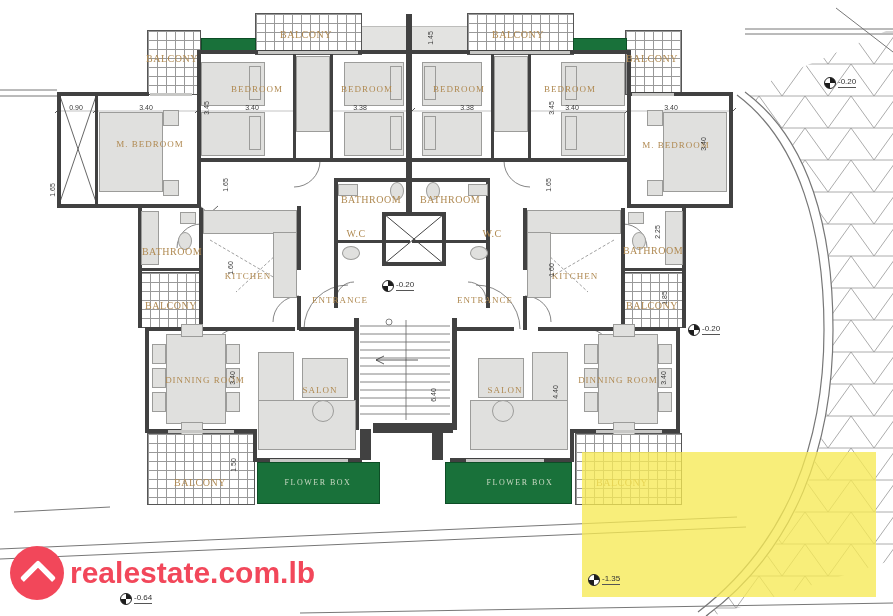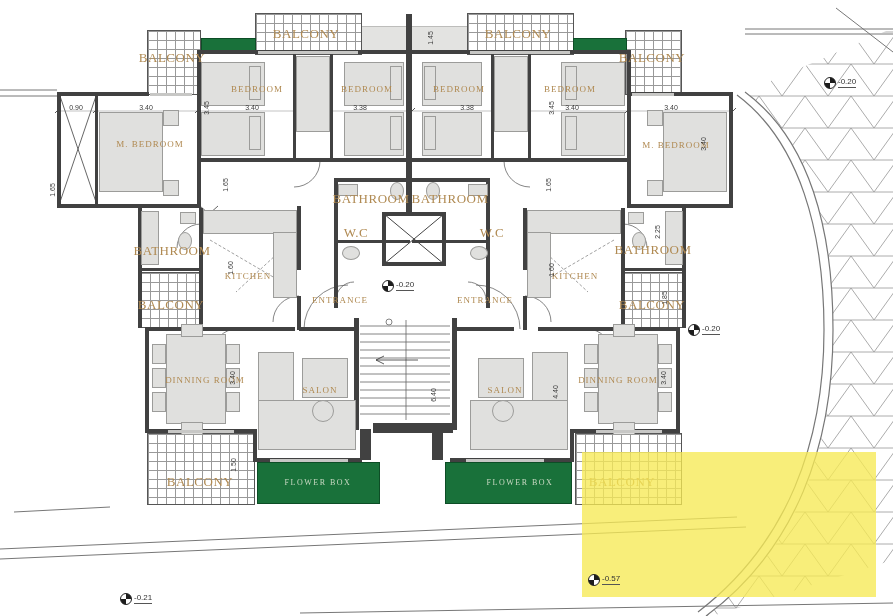--- a/index.html
+++ b/index.html
@@ -12,21 +12,21 @@
     background-image:linear-gradient(#999 1px,transparent 1px),
                      linear-gradient(90deg,#999 1px,transparent 1px);
     background-size:9px 9px}
   .green{background:#19713a;border:1px solid #0d4d26;z-index:2}
   .f{background:#e0e0de;border:1px solid #9c9c9a;z-index:2}
   .round{border-radius:50%}
   .slab{background:#e3e3e1;border:1px solid #bdbdbb;z-index:1}
   svg.base{position:absolute;left:0;top:0;z-index:1}
   .lbl{position:absolute;z-index:3;font-family:"Liberation Serif",serif;color:#b08a52;
        font-size:9px;letter-spacing:1px;white-space:nowrap;transform:translate(-50%,-50%)}
-  .lbl.s{font-size:13px;letter-spacing:.5px}
+  .lbl.s{font-size:10px;letter-spacing:.5px}
   .lbl.fb{color:#c9d9c3;font-size:8px;letter-spacing:1.5px}
   .dim{position:absolute;z-index:3;color:#3a3a3a;font-size:7px;white-space:nowrap;
        transform:translate(-50%,-50%)}
   .dim.v{transform:translate(-50%,-50%) rotate(-90deg)}
   .lvl{position:absolute;z-index:4;white-space:nowrap}
   .lvl .c{display:inline-block;vertical-align:middle;width:10px;height:10px;border-radius:50%;
           border:1px solid #222;
           background:conic-gradient(#1d1d1d 0 90deg,#fff 90deg 180deg,#1d1d1d 180deg 270deg,#fff 270deg 360deg)}
   .lvl .t{display:inline-block;vertical-align:middle;font-size:8px;color:#333;
           border-bottom:1px solid #555;margin-left:2px;padding-bottom:1px}
@@ -321,22 +321,28 @@
   <div class="lvl" style="left:824px;top:73px">
     <span class="c"></span><span class="t">-0.20</span>
   </div>
   <div class="lvl" style="left:382px;top:276px">
     <span class="c"></span><span class="t">-0.20</span>
   </div>
   <div class="lvl" style="left:688px;top:320px">
     <span class="c"></span><span class="t">-0.20</span>
   </div>
   <div class="lvl" style="left:120px;top:589px">
-    <span class="c"></span><span class="t">-0.21</span>
+    <span class="c"></span><span class="t">-0.64</span>
   </div>
   <div class="lvl" style="left:588px;top:570px;z-index:5">
-    <span class="c"></span><span class="t">-0.57</span>
+    <span class="c"></span><span class="t">-1.35</span>
   </div>
 
   <div class="yellow"></div>
 
+  <div class="re-logo">
+    <span class="re-icon">
+        <span class="re-chev"></span>
+      </span>
+    <span class="re-text">realestate.com.lb</span>
+  </div>
 
 </div>
 
 </body></html>

